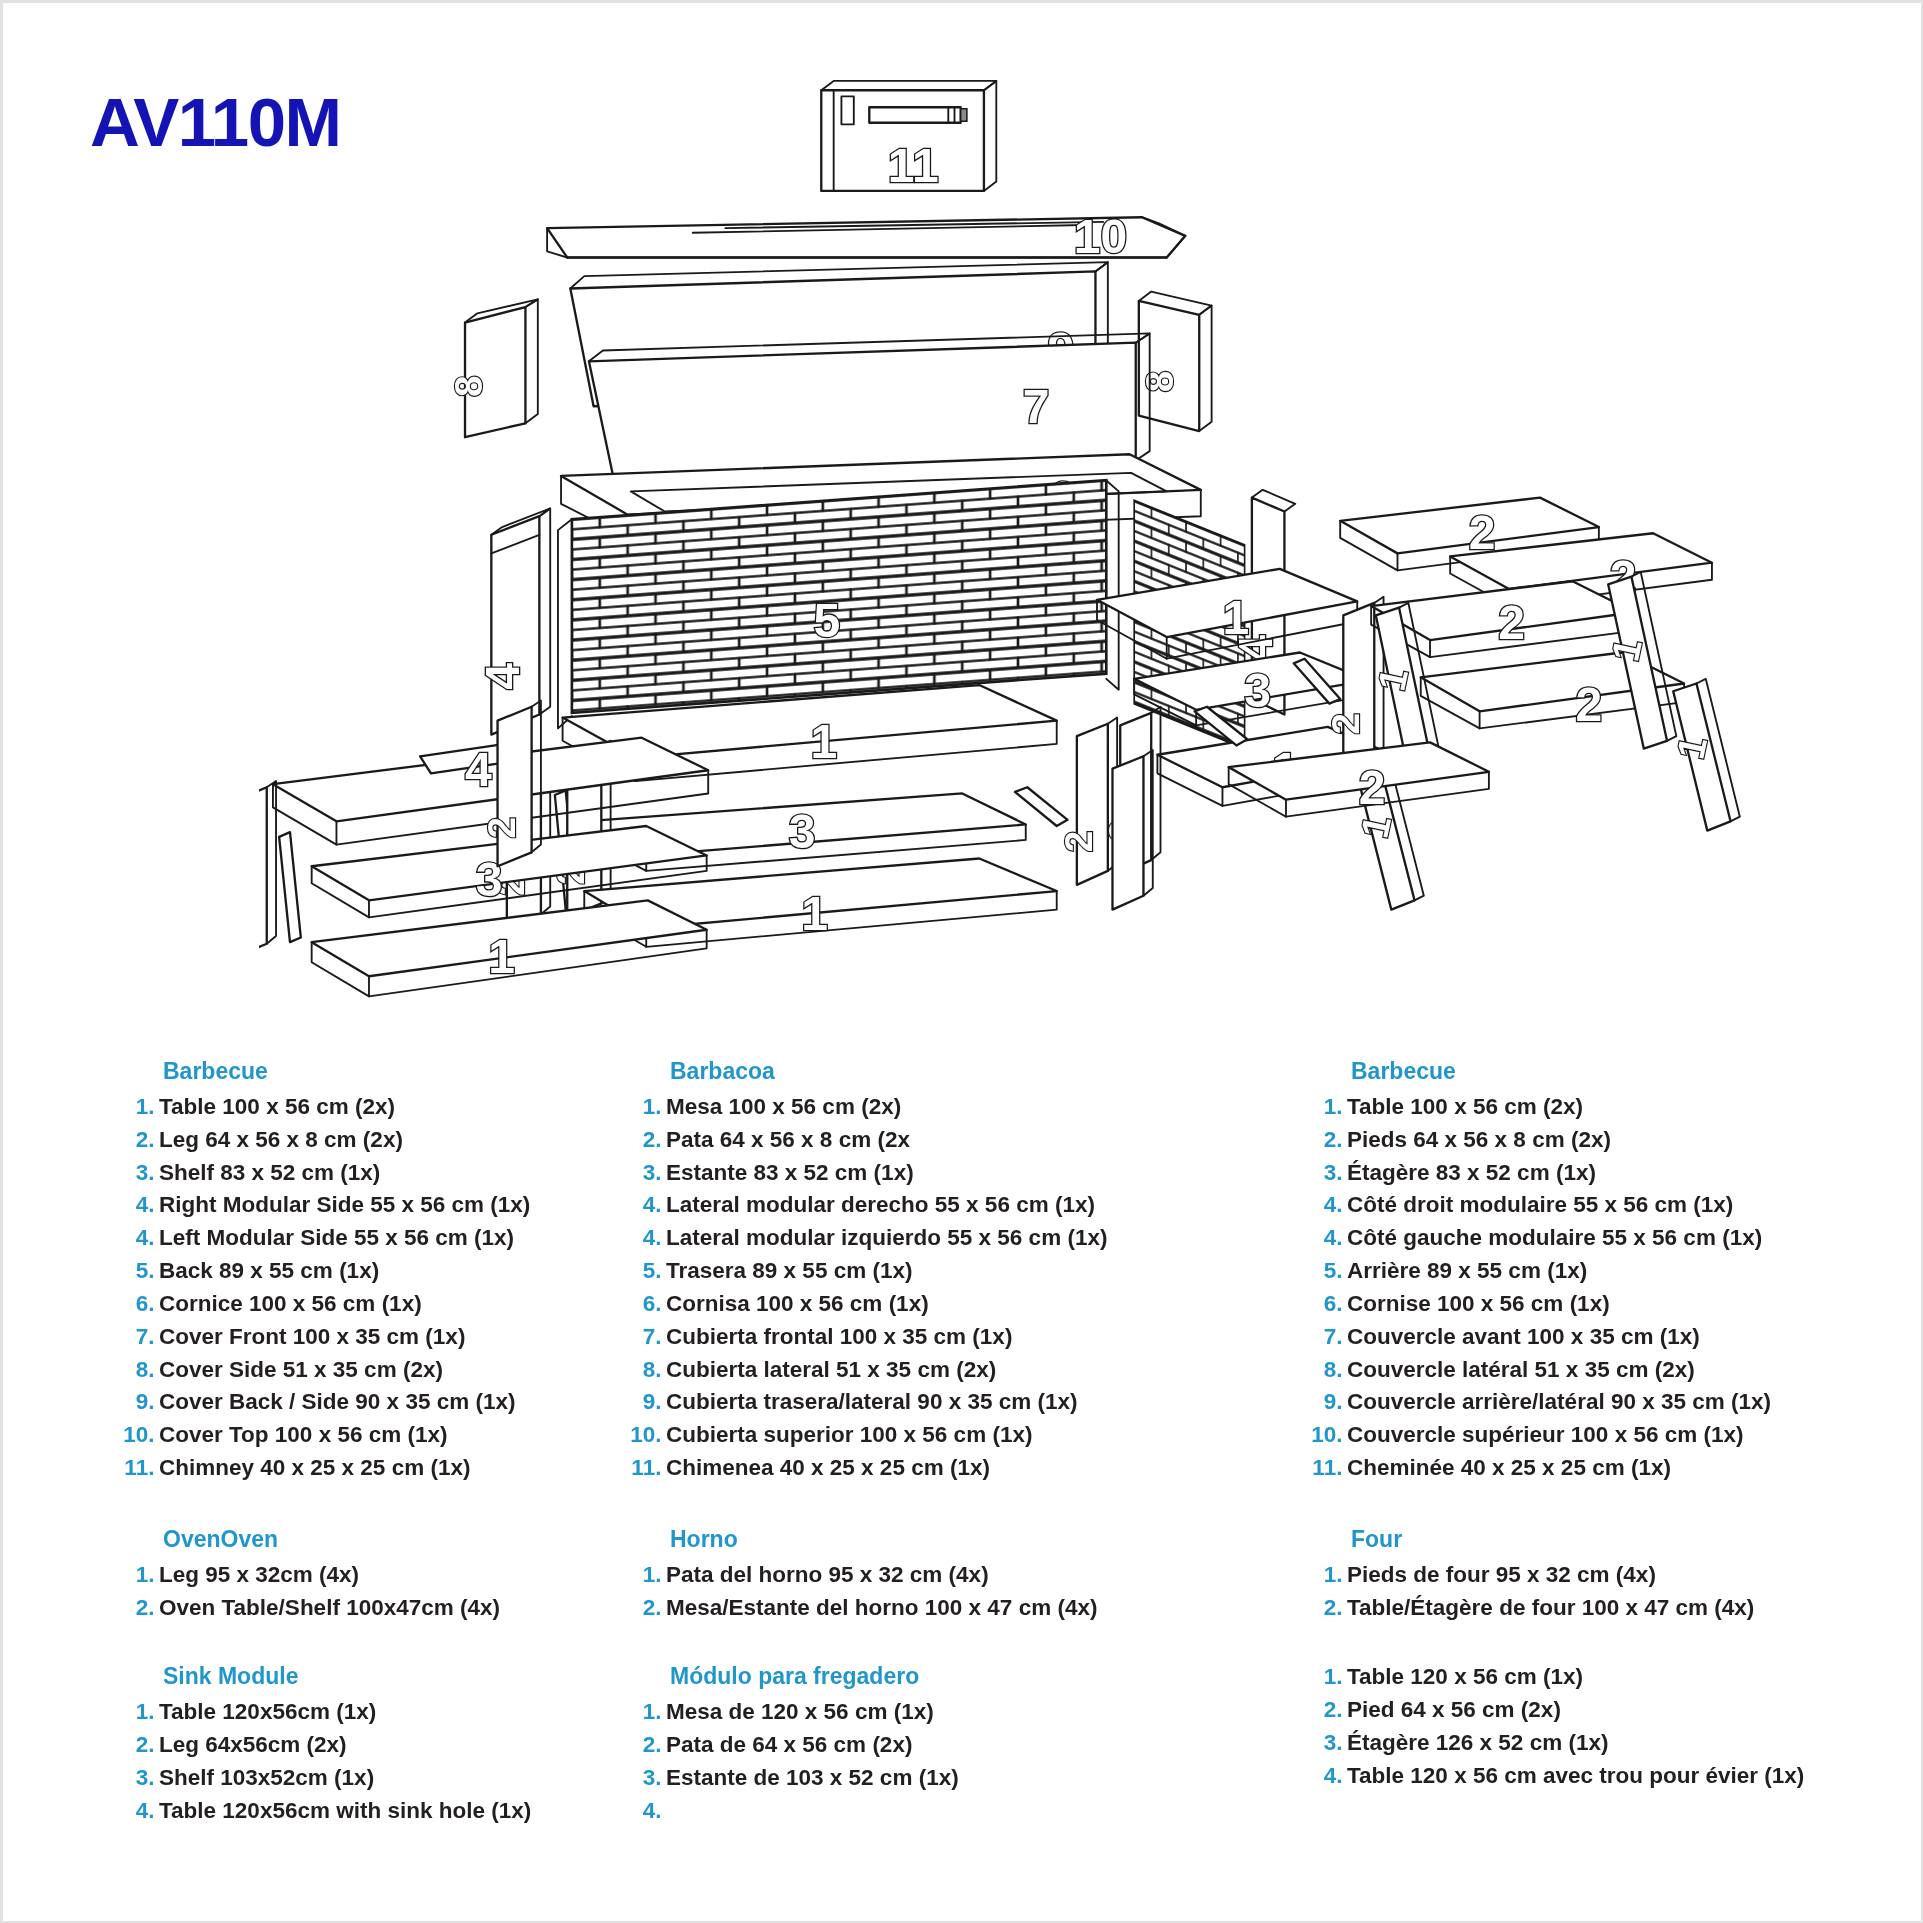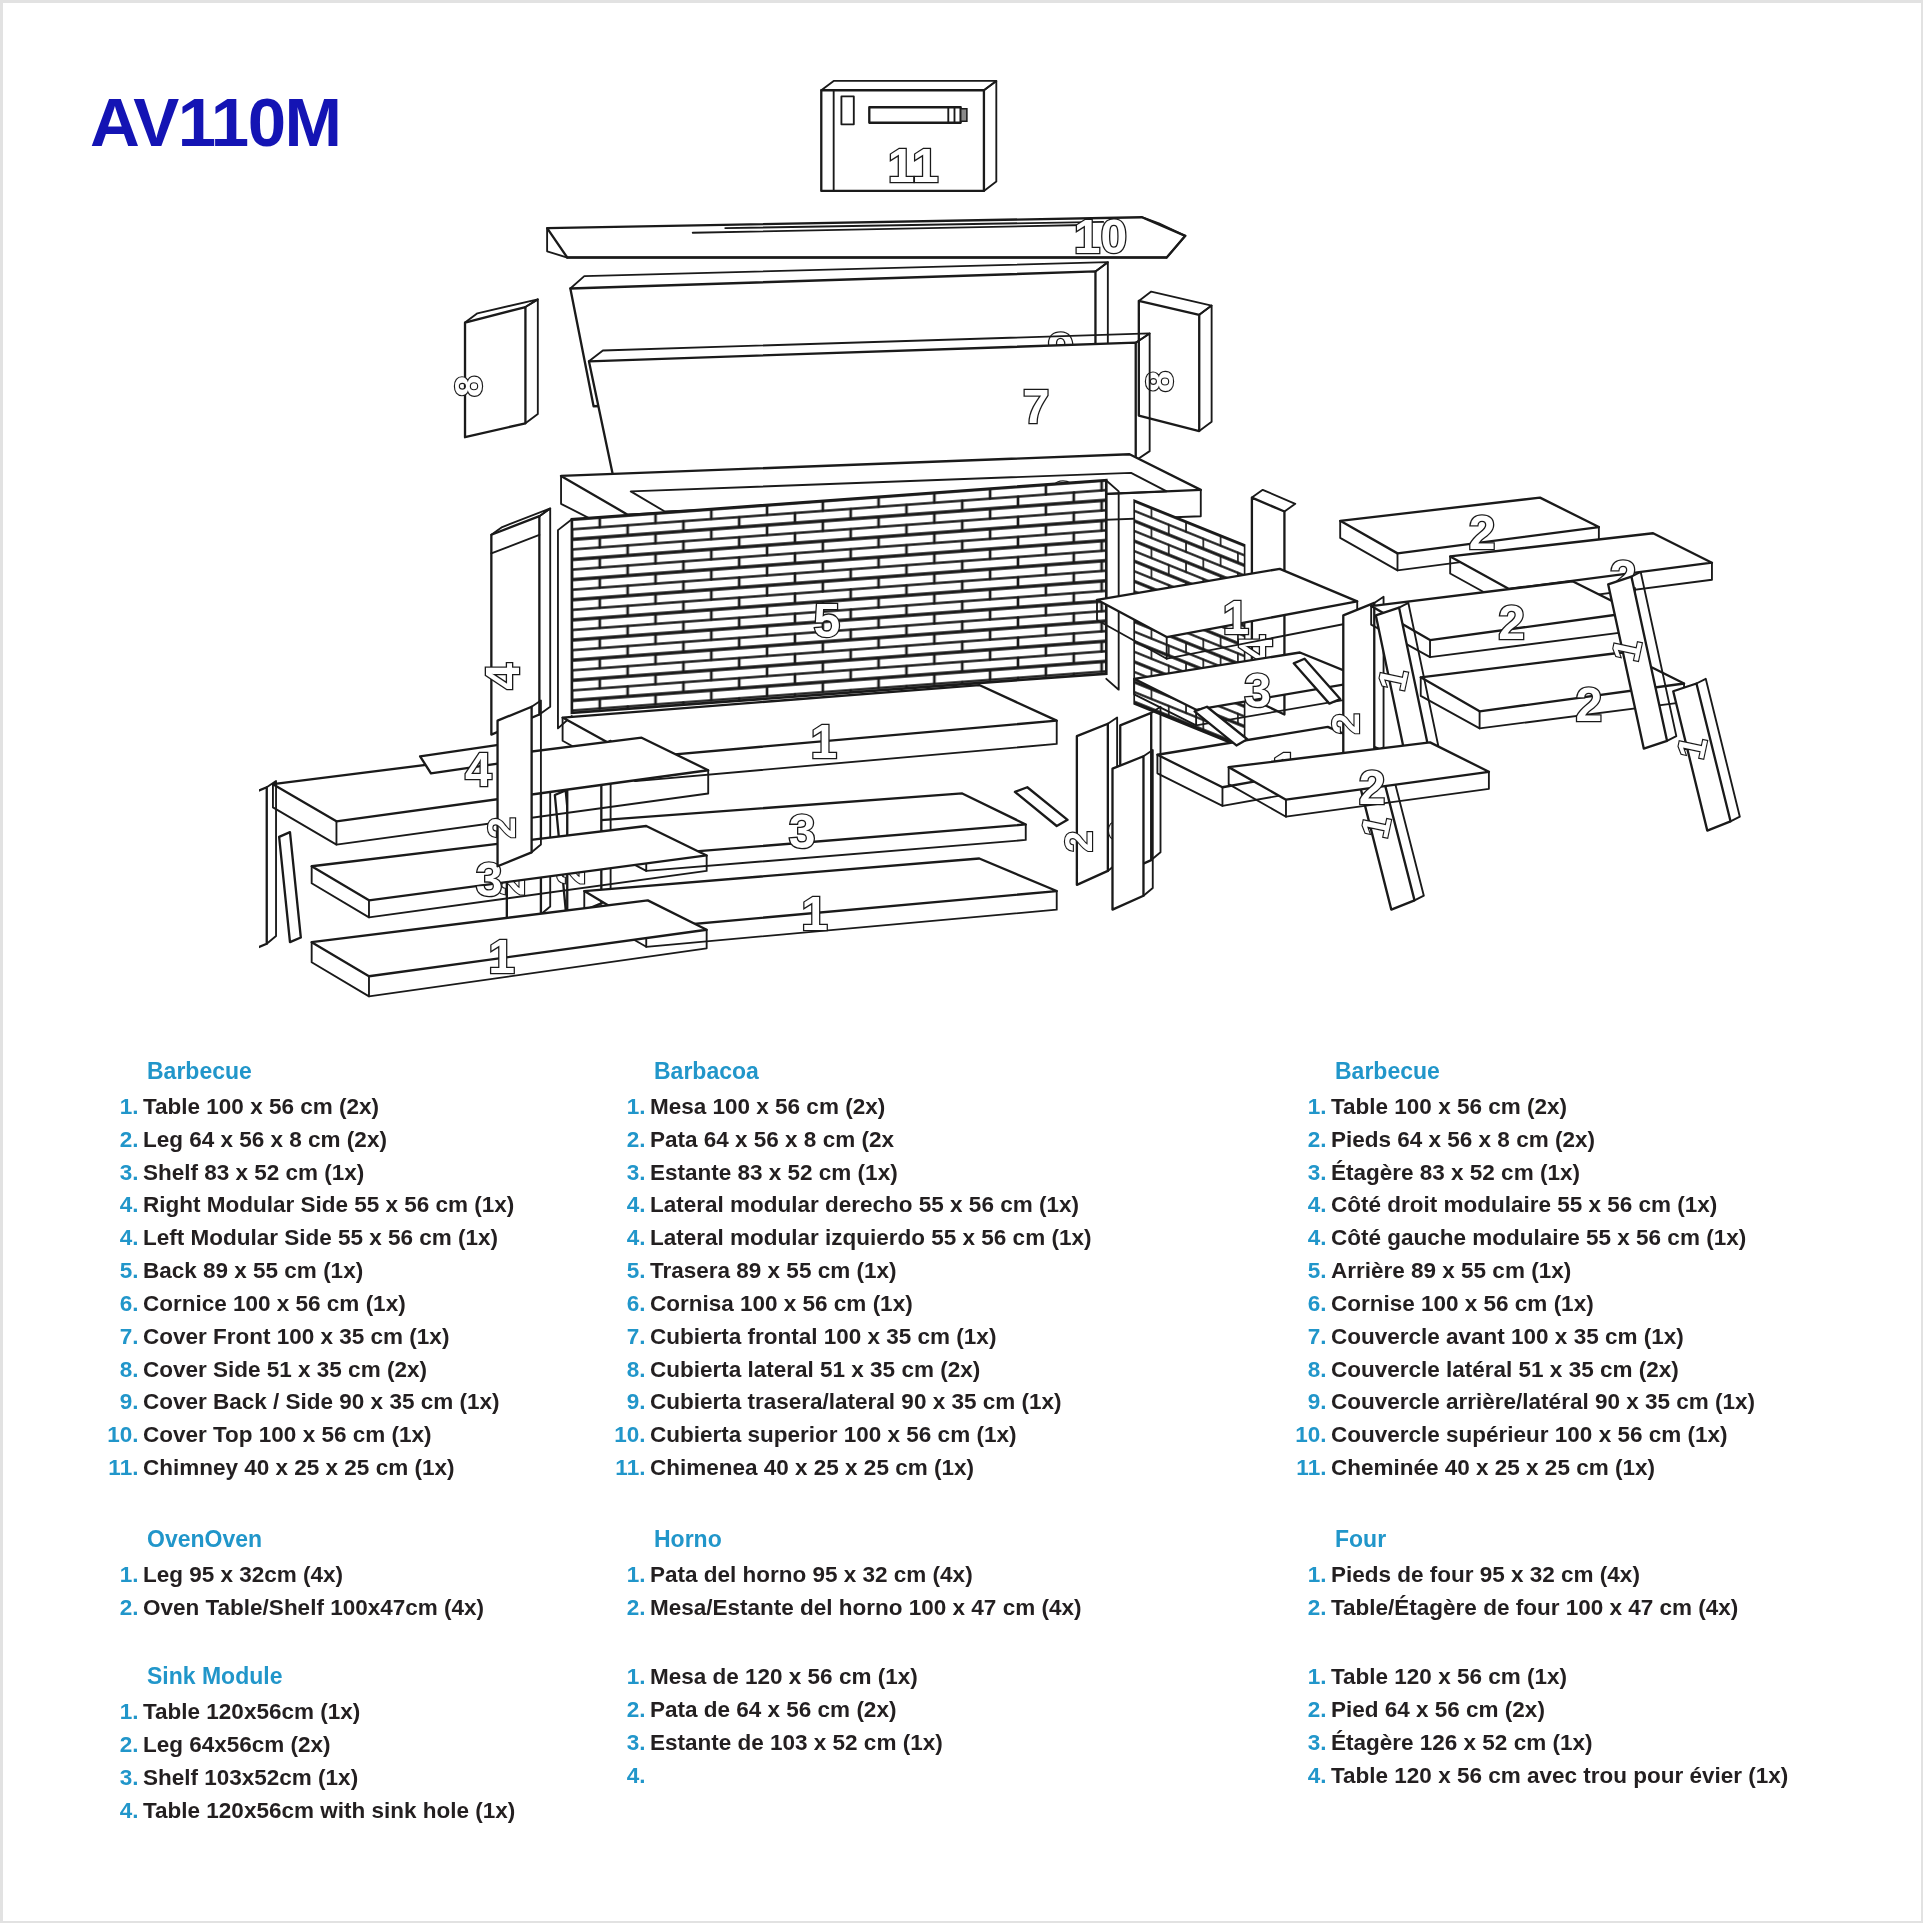--- a/index.html
+++ b/index.html
@@ -39,20 +39,21 @@
 
   
   .lists{
     position:absolute;
     left:0; top:1053px;
     width:1924px;
   }
   .col{
     position:absolute;
     top:0;
+    margin-left:16px;
   }
   .col-en{ left:101px; width:503px; }
   .col-es{ left:608px; width:681px; }
   .col-fr{ left:1289px; width:627px; }
 
   .group{ margin-bottom:0; }
   .group.oven{ margin-top:39px; }
   .group.sink{ margin-top:37px; }
 
   .group-heading{
@@ -538,20 +539,21 @@
               <span class="label">Pata del horno 95 x 32 cm (4x)</span>
             </li>
           <li>
               <span class="num">2.</span>
               <span class="label">Mesa/Estante del horno 100 x 47 cm (4x)</span>
             </li>
         </ul>
       </div>
 
       <div class="group sink">
+        <div class="group-heading">Módulo para fregadero</div>
         <ul class="items">
           <li>
               <span class="num">1.</span>
               <span class="label">Mesa de 120 x 56 cm (1x)</span>
             </li>
           <li>
               <span class="num">2.</span>
               <span class="label">Pata de 64 x 56 cm (2x)</span>
             </li>
           <li>

